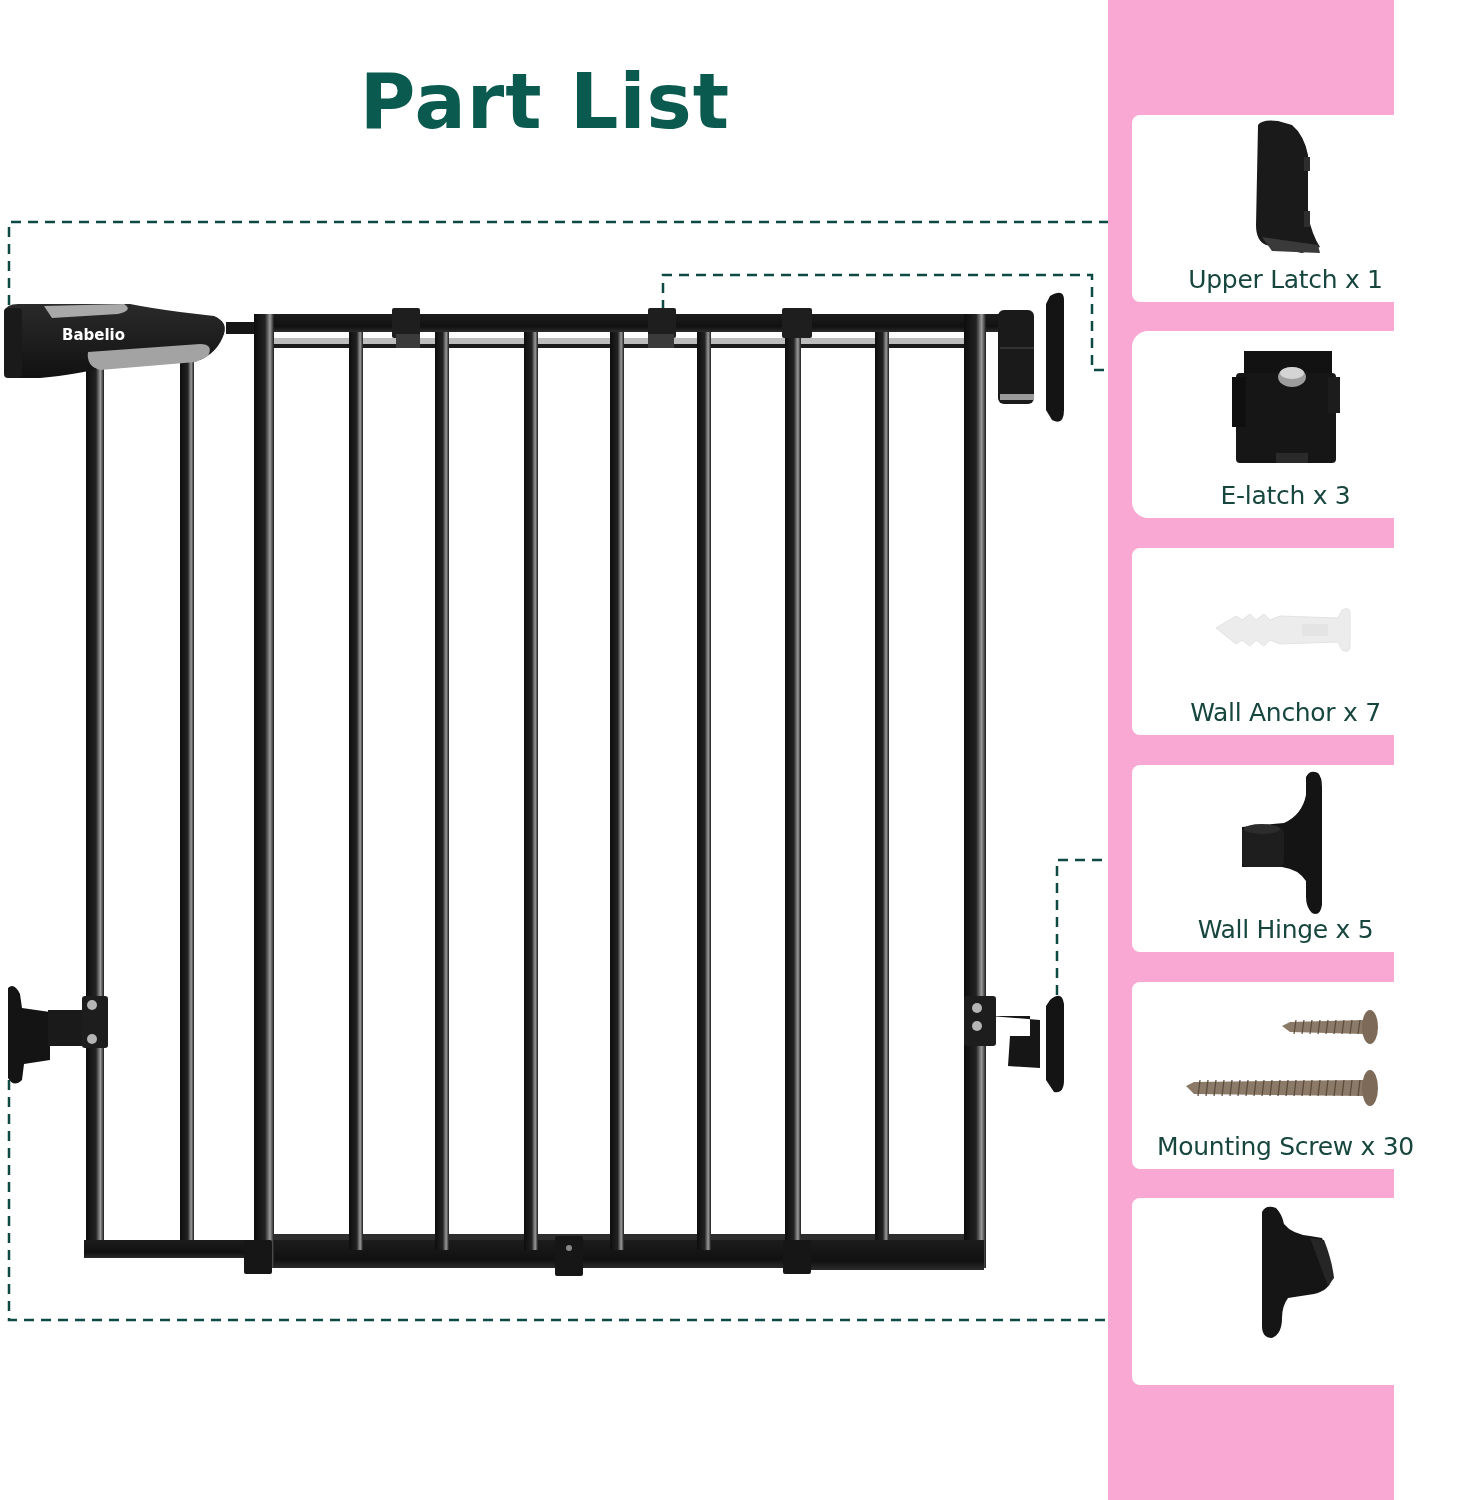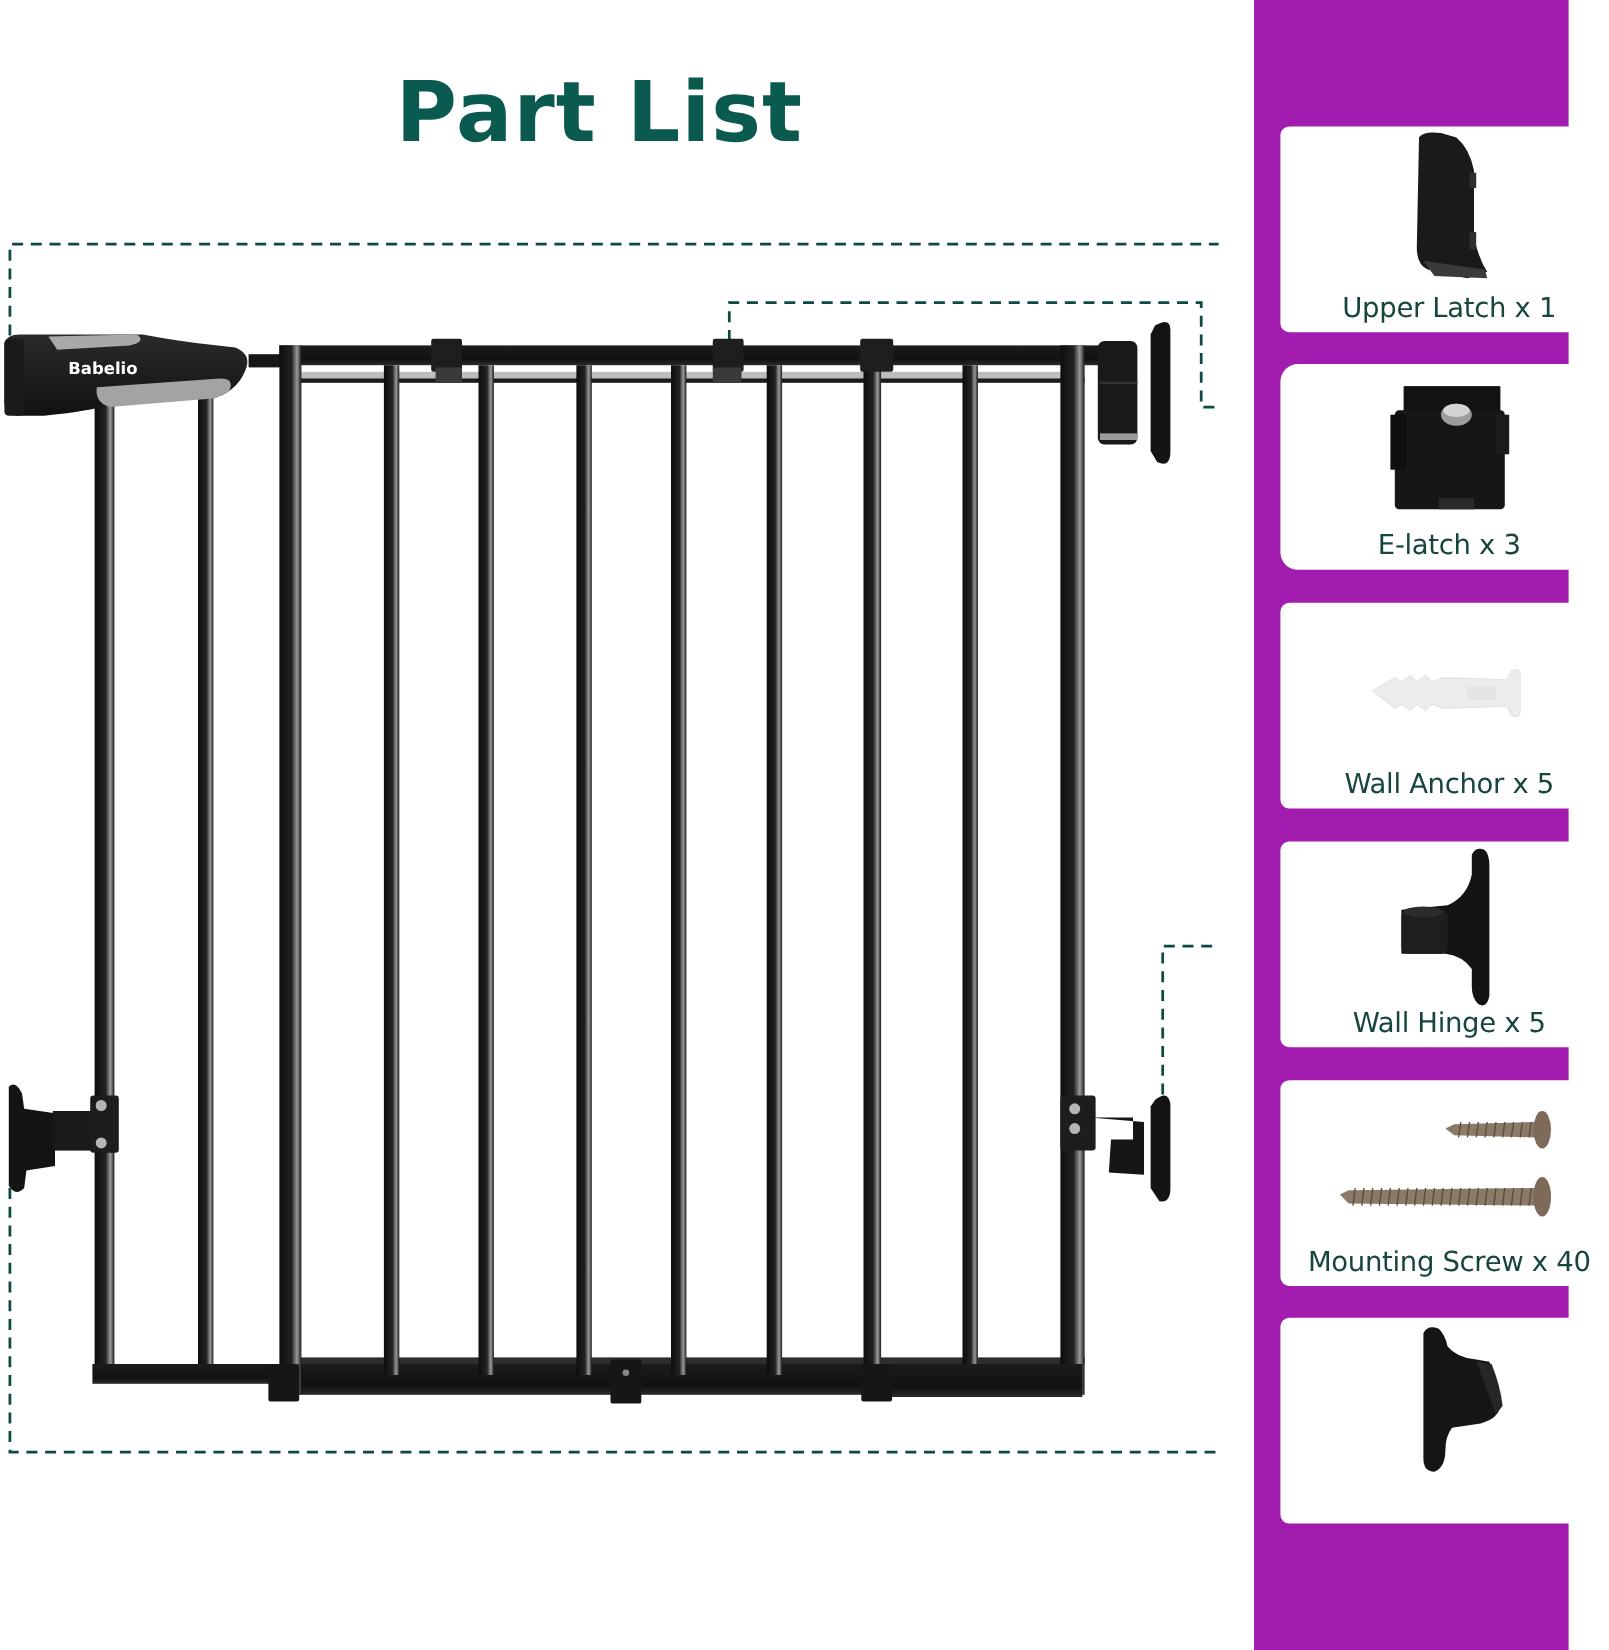--- a/index.html
+++ b/index.html
@@ -39,22 +39,21 @@
       left: 0; top: 0;
       width: 1108px;
       height: 1500px;
     }
     .sidebar {
       position: absolute;
       left: 1108px;
       top: 0;
       width: 286px;
       height: 1500px;
-      background: #a21caf;
-      margin-left: 32px;
+      background: #f9a8d4;
     }
     .part-card {
       position: absolute;
       left: 24px;
       width: 307px;
       height: 187px;
       background: #ffffff;
       border-radius: 8px;
       overflow: hidden;
     }
@@ -221,21 +220,21 @@
       <rect x="144" y="122" width="32" height="10" fill="#2a2a2a"></rect>
     </svg>
     <div class="part-label">E-latch x 3</div>
   </div>
 
   <div class="part-card" style="top:548px;">
     <svg class="part-img" viewBox="0 0 307 150">
       <path d="M84 80 L104 68 L110 72 L118 66 L124 72 L132 66 L138 72 L148 68 L206 70 L210 62 Q218 58 218 66 L218 98 Q218 106 210 102 L206 94 L148 96 L138 92 L132 98 L124 92 L118 98 L110 92 L104 96 Z" fill="#ececec" stroke="#e2e2e2" stroke-width="1"></path>
       <rect x="170" y="76" width="26" height="12" fill="#e4e4e4"></rect>
     </svg>
-    <div class="part-label">Wall Anchor x 5</div>
+    <div class="part-label">Wall Anchor x 7</div>
   </div>
 
   <div class="part-card" style="top:765px;">
     <svg class="part-img" viewBox="0 0 307 150">
       <path d="M174 12 Q178 4 186 8 Q190 12 190 22 L190 140 Q188 152 180 148 Q174 142 174 132 L174 116 Q166 104 150 102 L110 102 L110 62 L152 58 Q170 50 174 30 Z" fill="#141414"></path>
       <rect x="110" y="62" width="42" height="40" rx="6" fill="#1e1e1e"></rect>
       <ellipse cx="130" cy="64" rx="18" ry="5" fill="#2c2c2c"></ellipse>
     </svg>
     <div class="part-label">Wall Hinge x 5</div>
   </div>
@@ -278,21 +277,21 @@
             <line x1="188" y1="98" x2="186" y2="114"></line>
           <line x1="196" y1="98" x2="194" y2="114"></line>
             <line x1="204" y1="98" x2="202" y2="114"></line>
           <line x1="212" y1="98" x2="210" y2="114"></line>
             <line x1="220" y1="98" x2="218" y2="114"></line>
           <line x1="228" y1="98" x2="226" y2="114"></line>
         </g>
         <ellipse cx="238" cy="106" rx="8" ry="18" fill="#7d6a58"></ellipse>
       </g>
     </svg>
-    <div class="part-label">Mounting Screw x 40</div>
+    <div class="part-label">Mounting Screw x 30</div>
   </div>
 
   <div class="part-card" style="top:1198px;">
     <svg class="part-img" viewBox="0 0 307 150">
       <path d="M130 14 Q134 6 144 10 Q150 16 152 26 Q160 36 178 38 L190 40 Q198 60 200 80 Q198 92 182 96 L156 100 Q150 108 150 120 Q150 136 140 140 Q130 140 130 128 Z" fill="#151515"></path>
       <path d="M178 40 L192 42 Q200 62 202 80 L196 88 Z" fill="#262626"></path>
     </svg>
   </div>
 
 </div>

